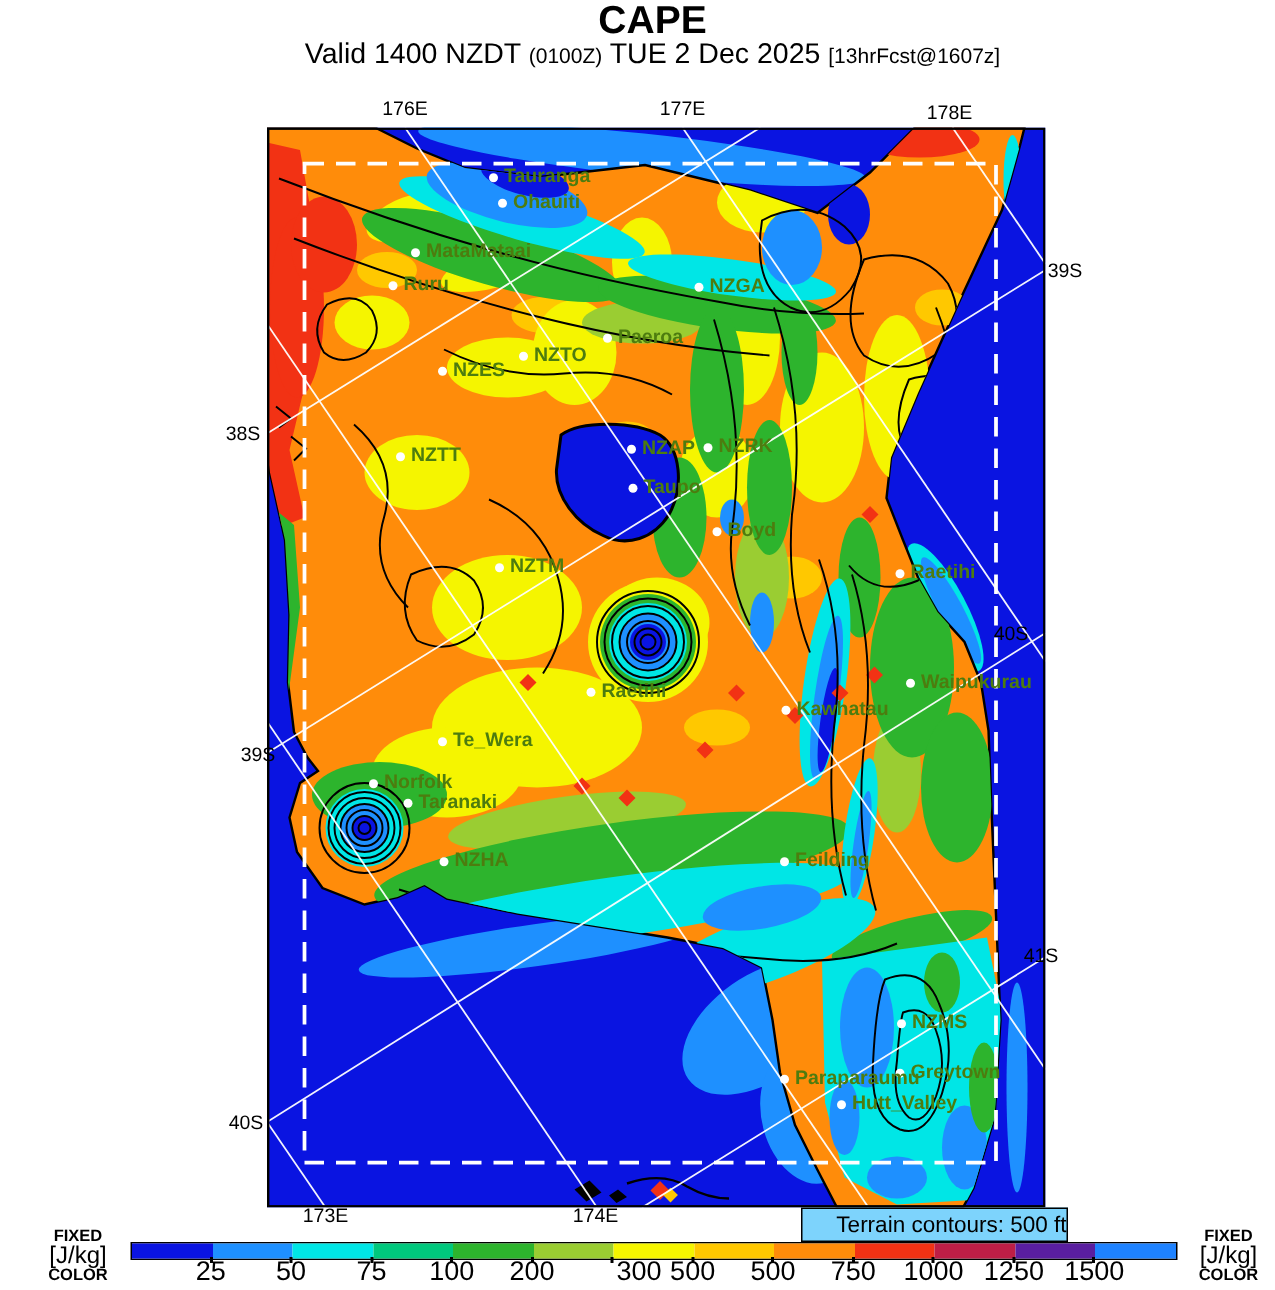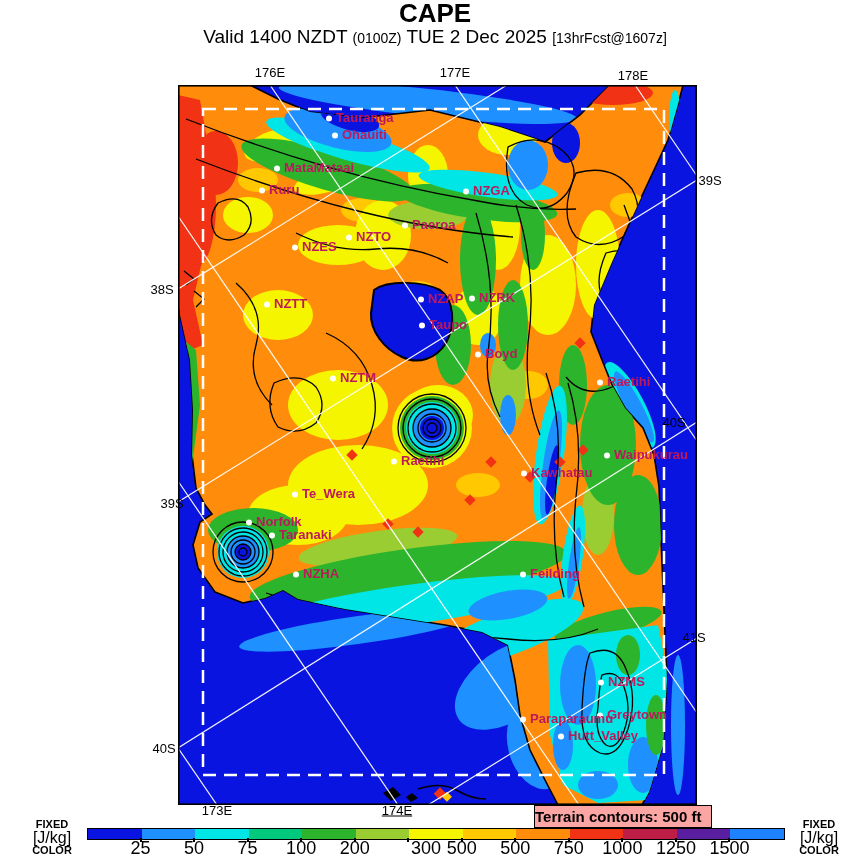--- a/index.html
+++ b/index.html
@@ -7,29 +7,29 @@
         font-family:"Liberation Sans","DejaVu Sans",sans-serif;color:#000;}
   
   #hdr{position:absolute;left:20px;top:0;width:830px;text-align:center;}
   #title{font-size:26px;font-weight:bold;line-height:26px;}
   #validline{font-size:19px;line-height:22px;}
   #validline .sm{font-size:14px;}
   #modelline{font-size:12.5px;line-height:15px;}
   
   #map{position:absolute;left:178px;top:85px;width:519px;height:720px;}
   #map svg{position:absolute;left:0;top:0;}
-  .site{position:absolute;white-space:nowrap;color:#be185d;font-size:13px;font-weight:bold;
+  .site{position:absolute;white-space:nowrap;color:#4d7c0f;font-size:13px;font-weight:bold;
         transform:translate(0,-50%);line-height:13px;}
   .site .dot{display:inline-block;width:6px;height:6px;border-radius:50%;background:#fff;
         margin-right:4px;vertical-align:middle;}
   .edge-label{position:absolute;font-size:13px;color:#000;transform:translate(-50%,-50%);
         white-space:nowrap;z-index:4;}
   
-  #terrain-box{position:absolute;left:534px;top:805px;width:176px;height:21px;background:#fca5a5;
-        border:1.5px solid #000;font-size:15px;text-align:left;line-height:21px;z-index:6;font-weight:bold;}
+  #terrain-box{position:absolute;left:534px;top:805px;width:176px;height:21px;background:#7dd3fc;
+        border:1.5px solid #000;font-size:15px;text-align:right;line-height:21px;z-index:6;}
   
   #cbar{position:absolute;left:87px;top:828px;width:696px;height:10px;border:1px solid #000;
         display:flex;z-index:5;}
   #cbar .seg{flex:1 1 0;height:100%;}
   .cbtick{position:absolute;top:838px;width:2px;height:4px;background:#000;z-index:5;}
   .cblab{position:absolute;top:848px;font-size:18px;transform:translate(-50%,-50%);z-index:5;}
   .fixedlab{position:absolute;top:819px;width:58px;text-align:center;z-index:5;}
   .fixedlab .s{font-size:11px;font-weight:bold;line-height:11px;display:block;}
   .fixedlab .u{font-size:16px;line-height:15px;display:block;}
 </style>
@@ -266,21 +266,21 @@
         <div class="site" style="left: 342px; top: 633px;"><span class="dot"></span><span>Paraparaumu</span></div>
         <div class="site" style="left: 380px; top: 650px;"><span class="dot"></span><span>Hutt_Valley</span></div>
       </div>
   </div>
 
   <div id="edge-layer">
       <div class="edge-label" style="left: 270px; top: 72px;">176E</div>
       <div class="edge-label" style="left: 455px; top: 72px;">177E</div>
       <div class="edge-label" style="left: 633px; top: 75px;">178E</div>
       <div class="edge-label" style="left: 217px; top: 810px;">173E</div>
-      <div class="edge-label" style="left: 397px; top: 810px; text-decoration: underline;">174E</div>
+      <div class="edge-label" style="left: 397px; top: 810px;">174E</div>
       <div class="edge-label" style="left: 162px; top: 289px;">38S</div>
       <div class="edge-label" style="left: 172px; top: 503px;">39S</div>
       <div class="edge-label" style="left: 164px; top: 748px;">40S</div>
       <div class="edge-label" style="left: 710px; top: 180px;">39S</div>
       <div class="edge-label" style="left: 674px; top: 422px;">40S</div>
       <div class="edge-label" style="left: 694px; top: 637px;">41S</div>
     </div>
 
   <div id="terrain-box">Terrain contours: 500 ft</div>
 

